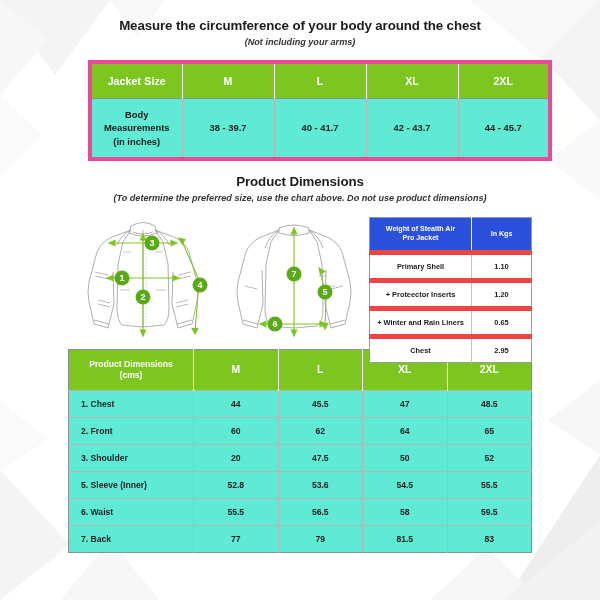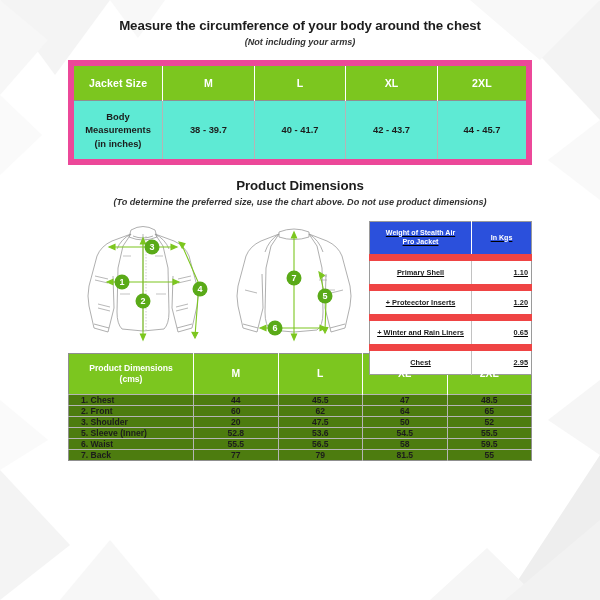--- a/index.html
+++ b/index.html
@@ -57,21 +57,22 @@
   
   table {
     border-collapse: collapse;
     width: 100%;
     table-layout: fixed;
   }
 
   
   .tbl-chest {
     margin-top: 12px;
-    border: 6px solid #ec4899;
+    border: 4px solid #ec4899;
+    margin-left: 20px;
   }
   .tbl-chest th {
     background: #7cc61f;
     color: #ffffff;
     font-size: 10.6px;
     font-weight: bold;
     padding: 11px 4px;
     border-right: 1px solid #ffffff;
     text-align: center;
     letter-spacing: 0.1px;
@@ -96,67 +97,67 @@
     align-items: flex-start;
     justify-content: space-between;
     margin-top: 8px;
     height: 128px;
   }
   .jacket-box { width: 150px; height: 128px; }
   .jacket-box svg { display: block; width: 100%; height: 100%; }
 
   
   .weight-wrap { width: 163px; padding-top: 5px; }
-  .tbl-weight { border: 1px solid #9a9a9a; text-decoration: underline; }
+  .tbl-weight { border: 1px solid #9a9a9a; }
   .tbl-weight th {
     background: #2b50dc;
     color: #ffffff;
     font-size: 7.1px;
     font-weight: bold;
     padding: 7px 3px;
     text-align: center;
     line-height: 1.3;
     border-right: 1px solid #ffffff;
   }
   .tbl-weight th:last-child { border-right: none; }
   .tbl-weight td {
     background: #ffffff;
     color: #1c1c1c;
     font-size: 7.4px;
     font-weight: bold;
     text-align: center;
     padding: 7px 3px;
-    border-top: 7px solid #ef4444;
+    border-top: 5px solid #ef4444;
     border-right: 1px solid #c2c2c2;
   }
-  .tbl-weight td:last-child { border-right: none; text-align: right; }
+  .tbl-weight td:last-child { border-right: none; }
 
   
   .tbl-dims {
     margin-top: 9px;
     border: 1px solid #8f8f8f;
   }
   .tbl-dims th {
     background: #7cc61f;
     color: #ffffff;
     font-size: 8.6px;
     font-weight: bold;
     padding: 9px 4px;
     text-align: center;
     border-right: 1px solid #ffffff;
     line-height: 1.3;
   }
   .tbl-dims th.size-h { font-size: 10.4px; }
   .tbl-dims th:last-child { border-right: none; }
   .tbl-dims td {
-    background: #4d7c0f;
+    background: #5eead4;
     color: #1c1c1c;
     font-size: 8.6px;
     font-weight: bold;
-    padding: 0 4px;
+    padding: 8px 4px;
     text-align: center;
     border-top: 1px solid #b5b5b5;
     border-right: 1px solid #b5b5b5;
   }
   .tbl-dims td:last-child { border-right: none; }
   .tbl-dims td.rowlabel {
     text-align: left;
     padding-left: 12px;
   }
 </style>
@@ -418,18 +419,18 @@
         <td>55.5</td>
         <td>56.5</td>
         <td>58</td>
         <td>59.5</td>
       </tr>
       <tr>
         <td class="rowlabel">7. Back</td>
         <td>77</td>
         <td>79</td>
         <td>81.5</td>
-        <td>55</td>
+        <td>83</td>
       </tr>
     </tbody>
   </table>
 
 </div>
 
 </body></html>

